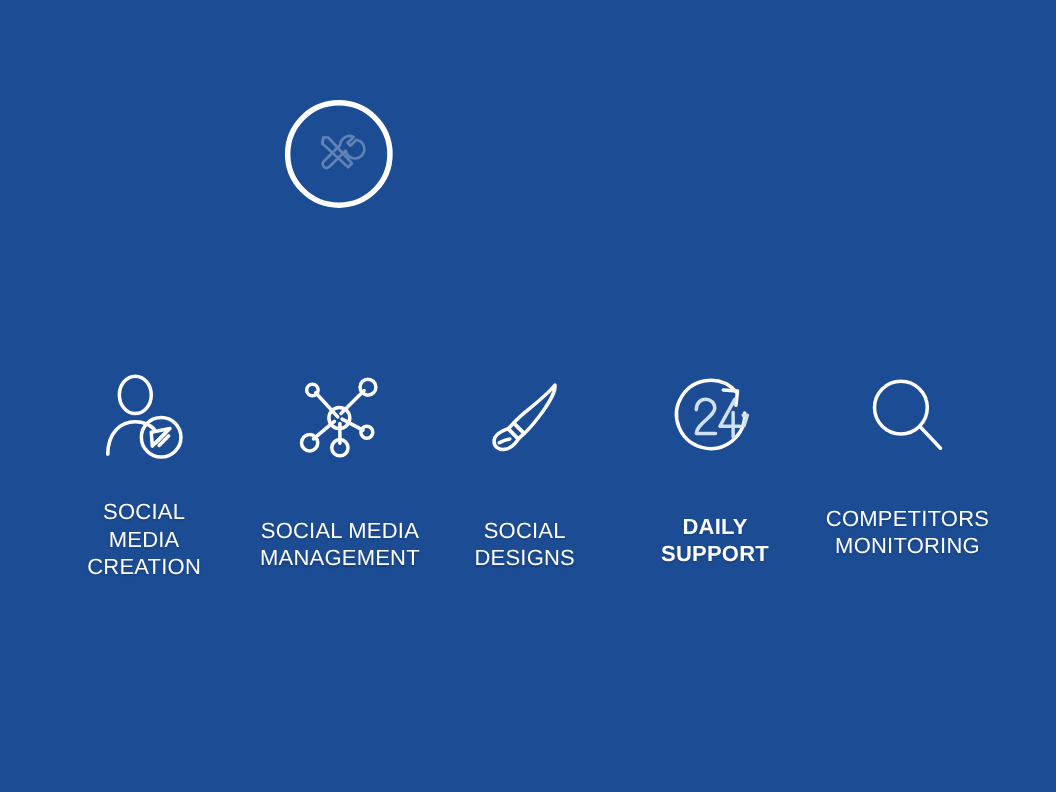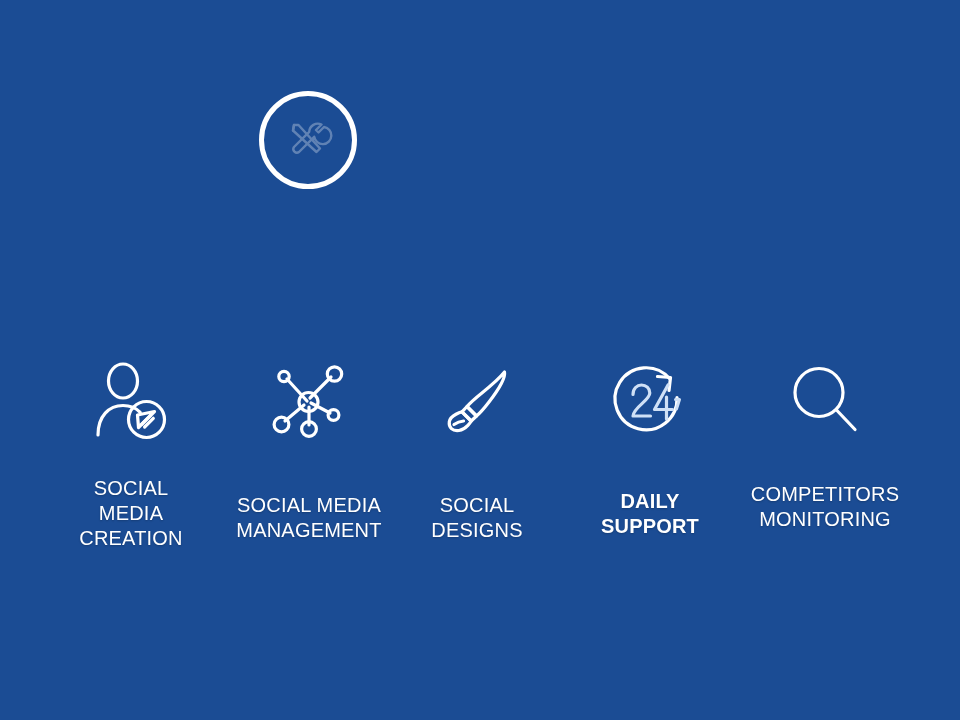--- a/index.html
+++ b/index.html
@@ -44,21 +44,21 @@
     width: 54px;
     height: 54px;
     transform: translate(-50%, -50%);
     opacity: 0.30;
   }
 
   
   #services-row {
     position: absolute;
     left: 0;
-    top: 354px;
+    top: 332px;
     width: 876px;
     height: 220px;
   }
   .service-item {
     position: absolute;
     top: 0;
     width: 210px;
     margin-left: -105px;
     text-align: center;
   }

